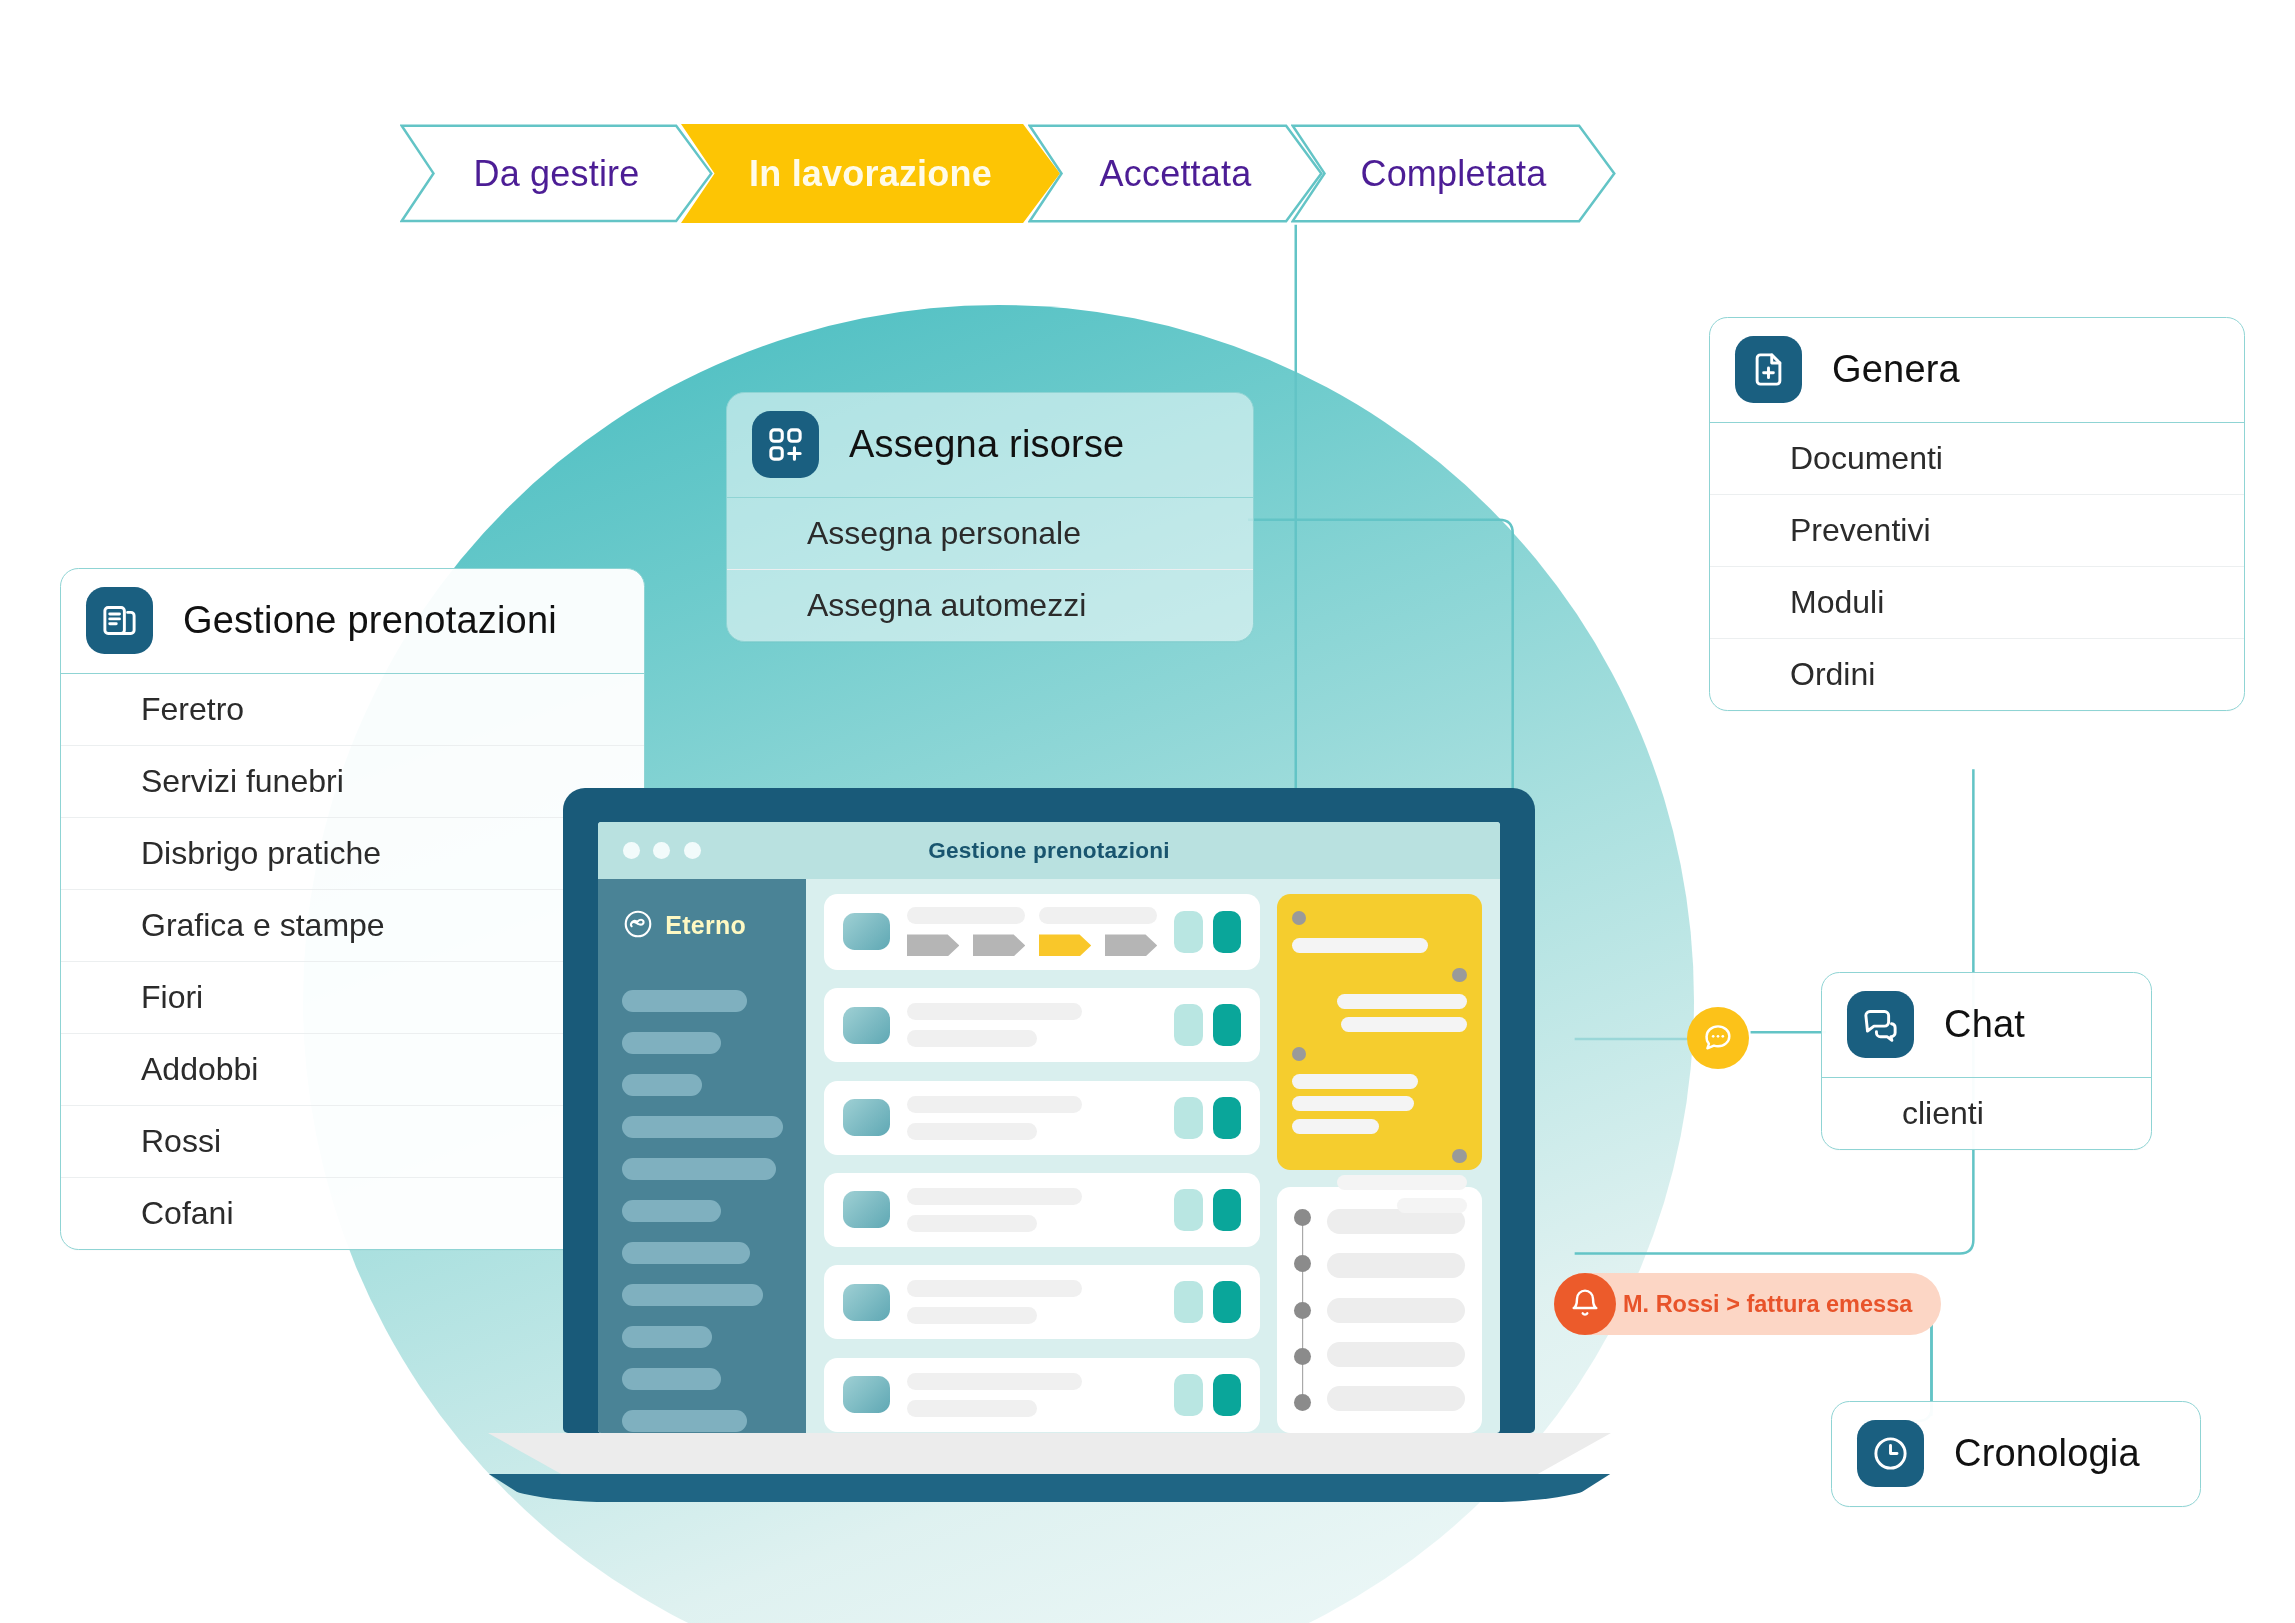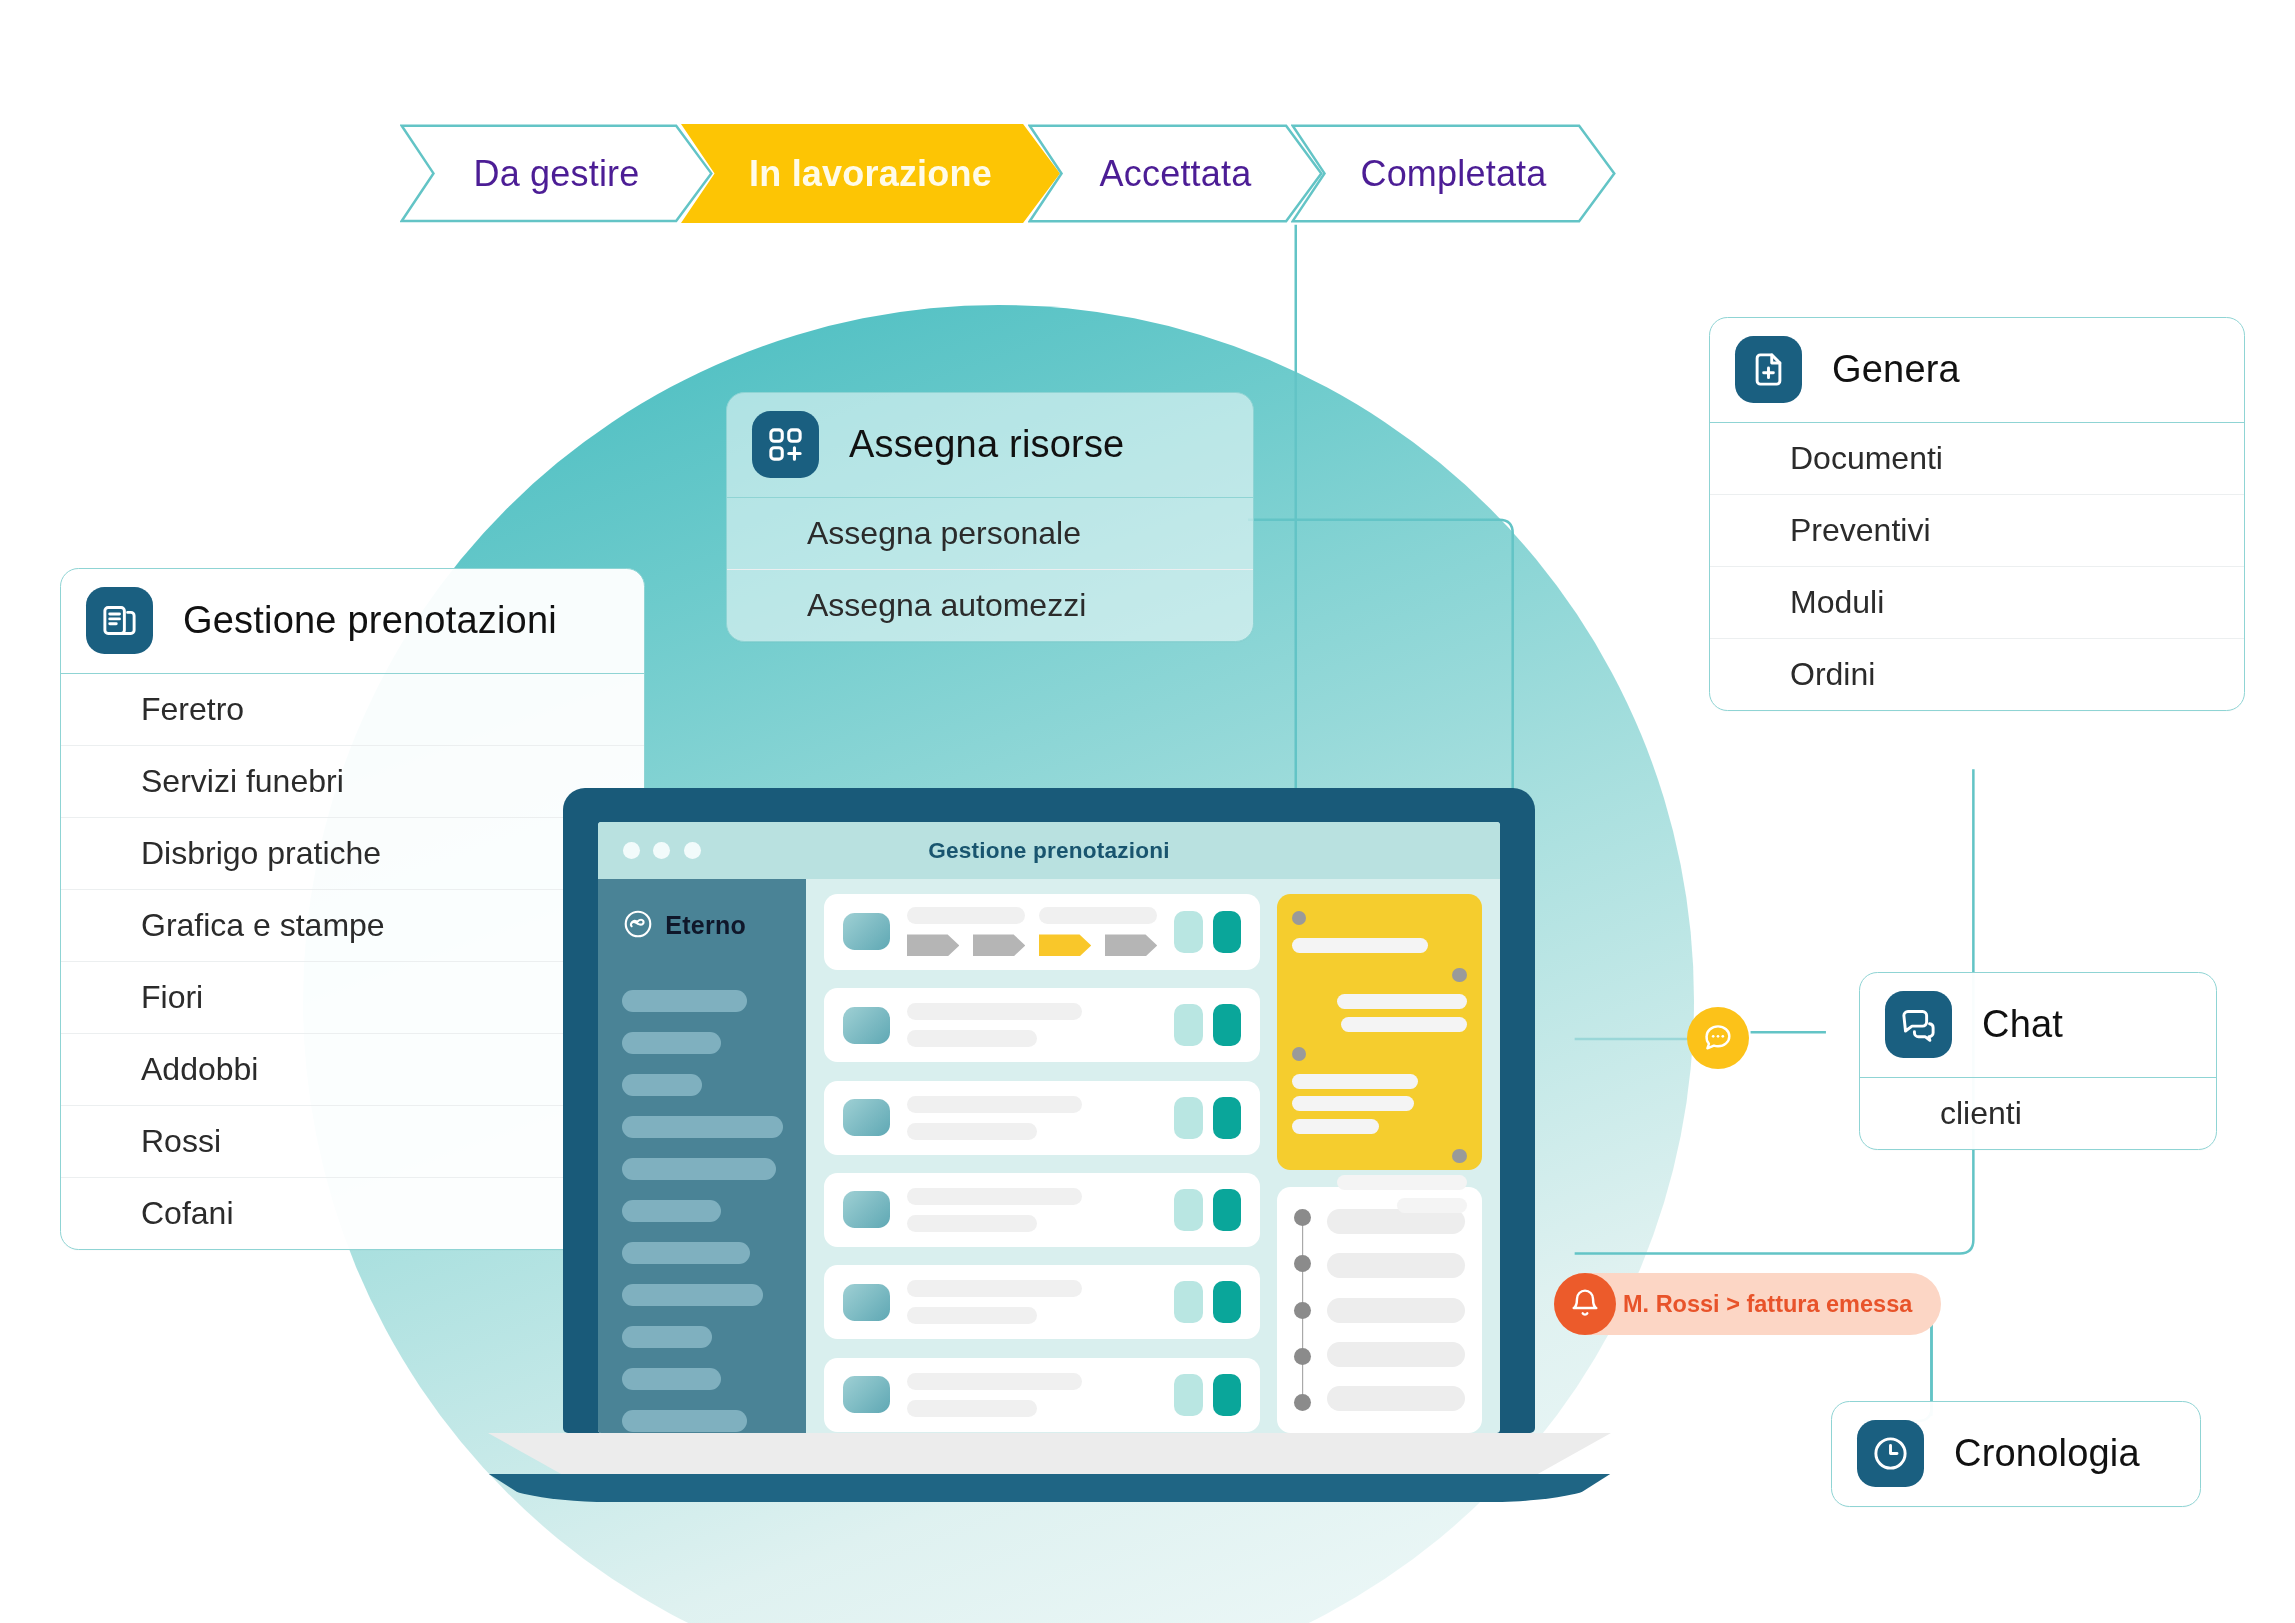--- a/index.html
+++ b/index.html
@@ -67,21 +67,21 @@
     padding:34px 35px 0 35px;
   }
   .screen{ width:100%; height:100%; background:#d9efee; border-radius:3.4px; overflow:hidden; display:flex; flex-direction:column;}
   .titlebar{ height:57px; background:#b9e1e0; display:flex; align-items:center; position:relative; flex:0 0 57px; }
   .dots{ display:flex; gap:13.4px; margin-left:25px; }
   .dots i{ width:17px; height:17px; border-radius:50%; background:#f2fbfb; display:block; }
   .win-title{ position:absolute; left:0; right:0; text-align:center; font-size:22.6px; font-weight:700; color:#19556f; letter-spacing:0.2px; }
   .body-area{ flex:1; display:flex; min-height:0; }
   .side{ width:208px; background:#4a8396; padding:28.5px 23.5px; flex:0 0 208px; }
   .brand{ display:flex; align-items:center; gap:11.7px; margin-bottom:47px; }
-  .brand-name{ color:#0f172a; font-size:25px; font-weight:600; letter-spacing:0.3px; }
+  .brand-name{ color:#fef9c3; font-size:25px; font-weight:600; letter-spacing:0.3px; }
   .navbar{ height:22px; border-radius:11px; background:#7fb0bf; margin-bottom:20px; }
   .content{ flex:1; padding:15px 18.4px 0 18.4px; display:flex; gap:17px; min-width:0; }
   .rows{ flex:1; display:flex; flex-direction:column; gap:18.4px; min-width:0; }
   .rowcard{ background:#fff; border-radius:13.4px; padding:15px 18.4px; display:flex; align-items:center; gap:17px; }
   .rowcard.first{ padding:13.4px 18.4px; }
   .av{ width:47px; height:37px; border-radius:11.7px; flex:0 0 47px;
        background:linear-gradient(135deg,#9fd0d4,#5fa8b4); }
   .lines{ flex:1; min-width:0; display:flex; flex-direction:column; gap:10px; }
   .ln{ height:17px; border-radius:8.4px; background:#f0f0f0; }
   .ln.w70{ width:70%; } .ln.w52{ width:52%; }
@@ -240,21 +240,21 @@
       <span class="card-title">Genera</span>
     </div>
     <div class="card-list">
       <div class="card-row">Documenti</div>
       <div class="card-row">Preventivi</div>
       <div class="card-row">Moduli</div>
       <div class="card-row">Ordini</div>
     </div>
   </div>
 
-  <div class="card" style="left:1859px; top:972px; width:358px;">
+  <div class="card" style="left:1821px; top:972px; width:331px;">
     <div class="card-head">
       <span class="ico">
         <svg width="39" height="39" viewBox="0 0 24 24" fill="none" stroke="#fff" stroke-width="1.8" stroke-linecap="round" stroke-linejoin="round">
           <path d="M3 6.5A2.5 2.5 0 0 1 5.5 4h9A2.5 2.5 0 0 1 17 6.5v4A2.5 2.5 0 0 1 14.5 13H8l-4 3z"></path>
           <path d="M9.5 16.5v.5a2.5 2.5 0 0 0 2.5 2.5h4l3 2.2-.6-2.2h.1A2.5 2.5 0 0 0 21 17v-3a2.5 2.5 0 0 0-2.2-2.48"></path>
         </svg>
       </span>
       <span class="card-title">Chat</span>
     </div>
     <div class="card-list">

